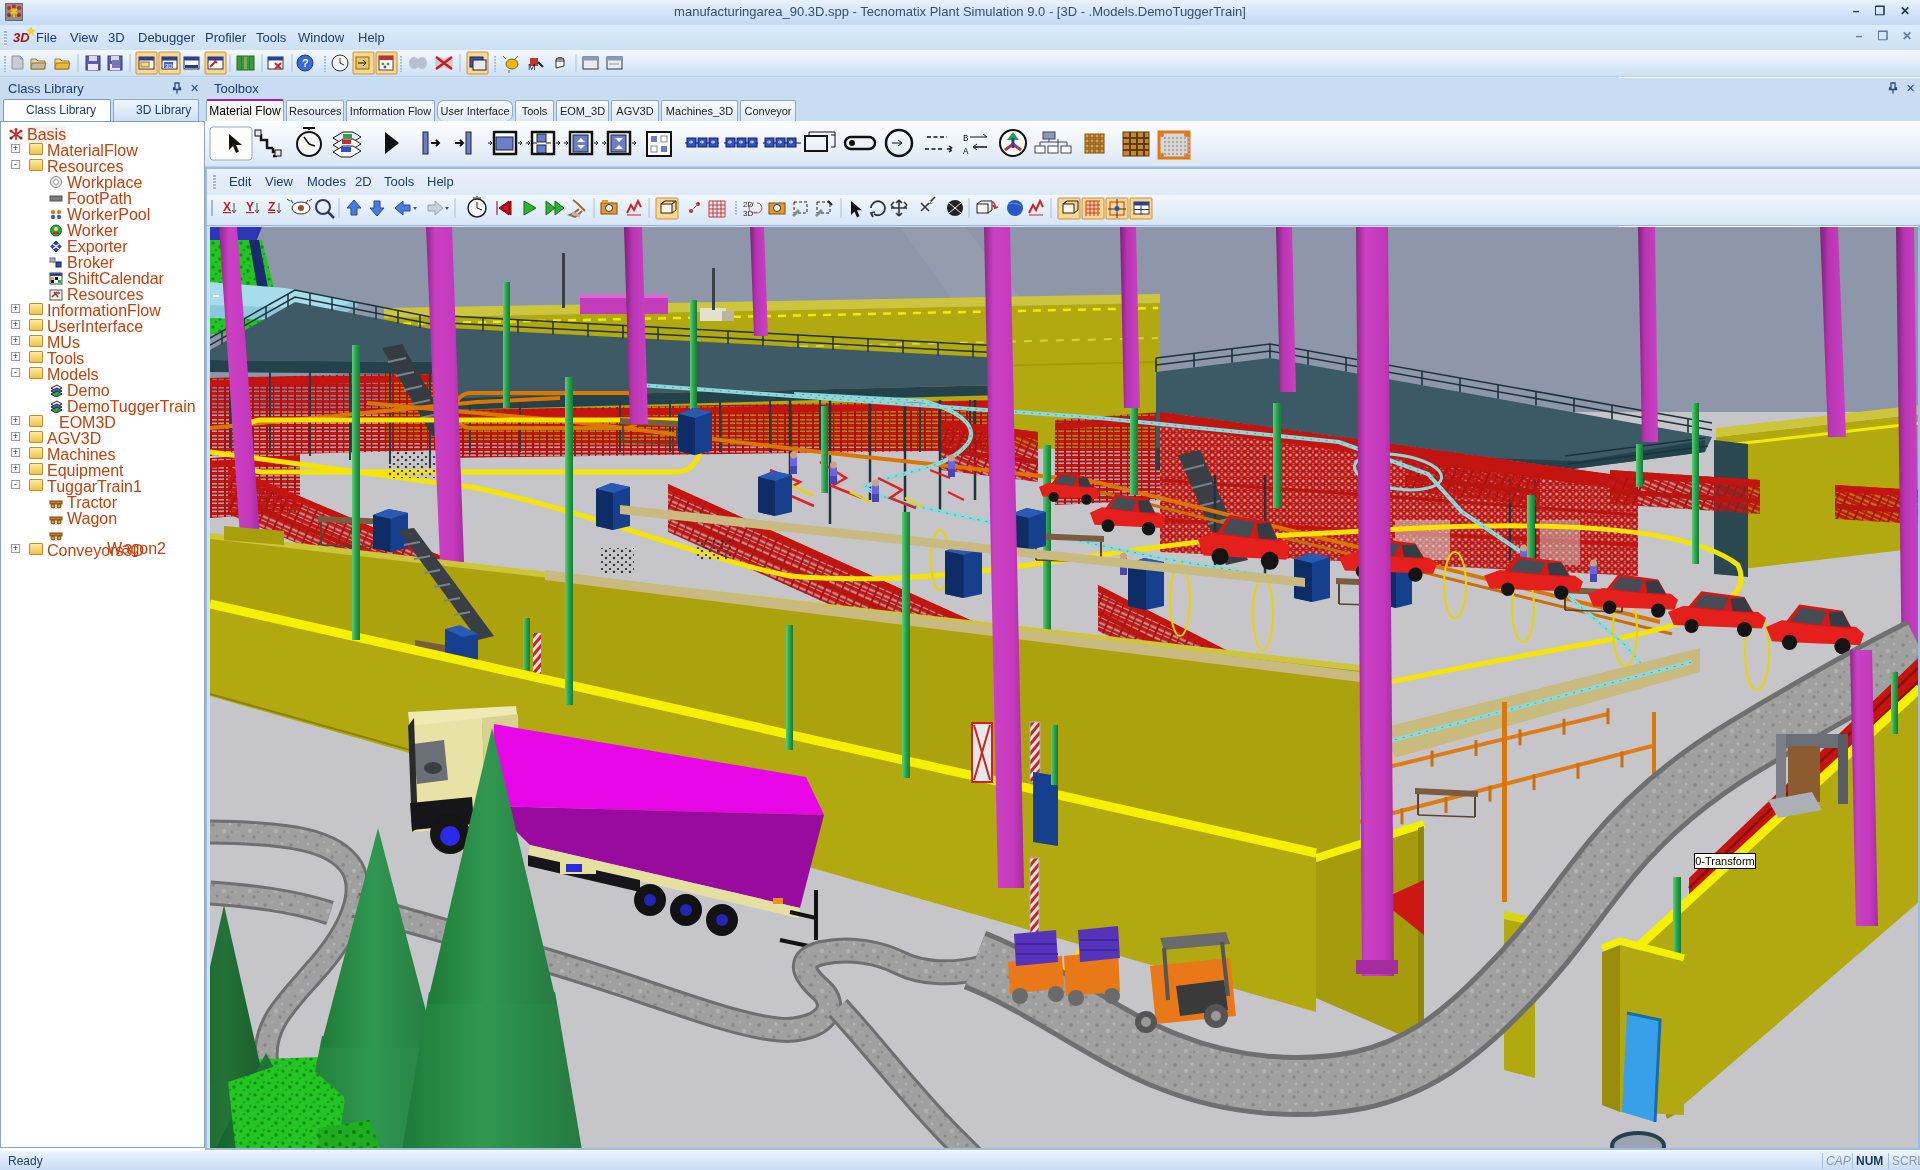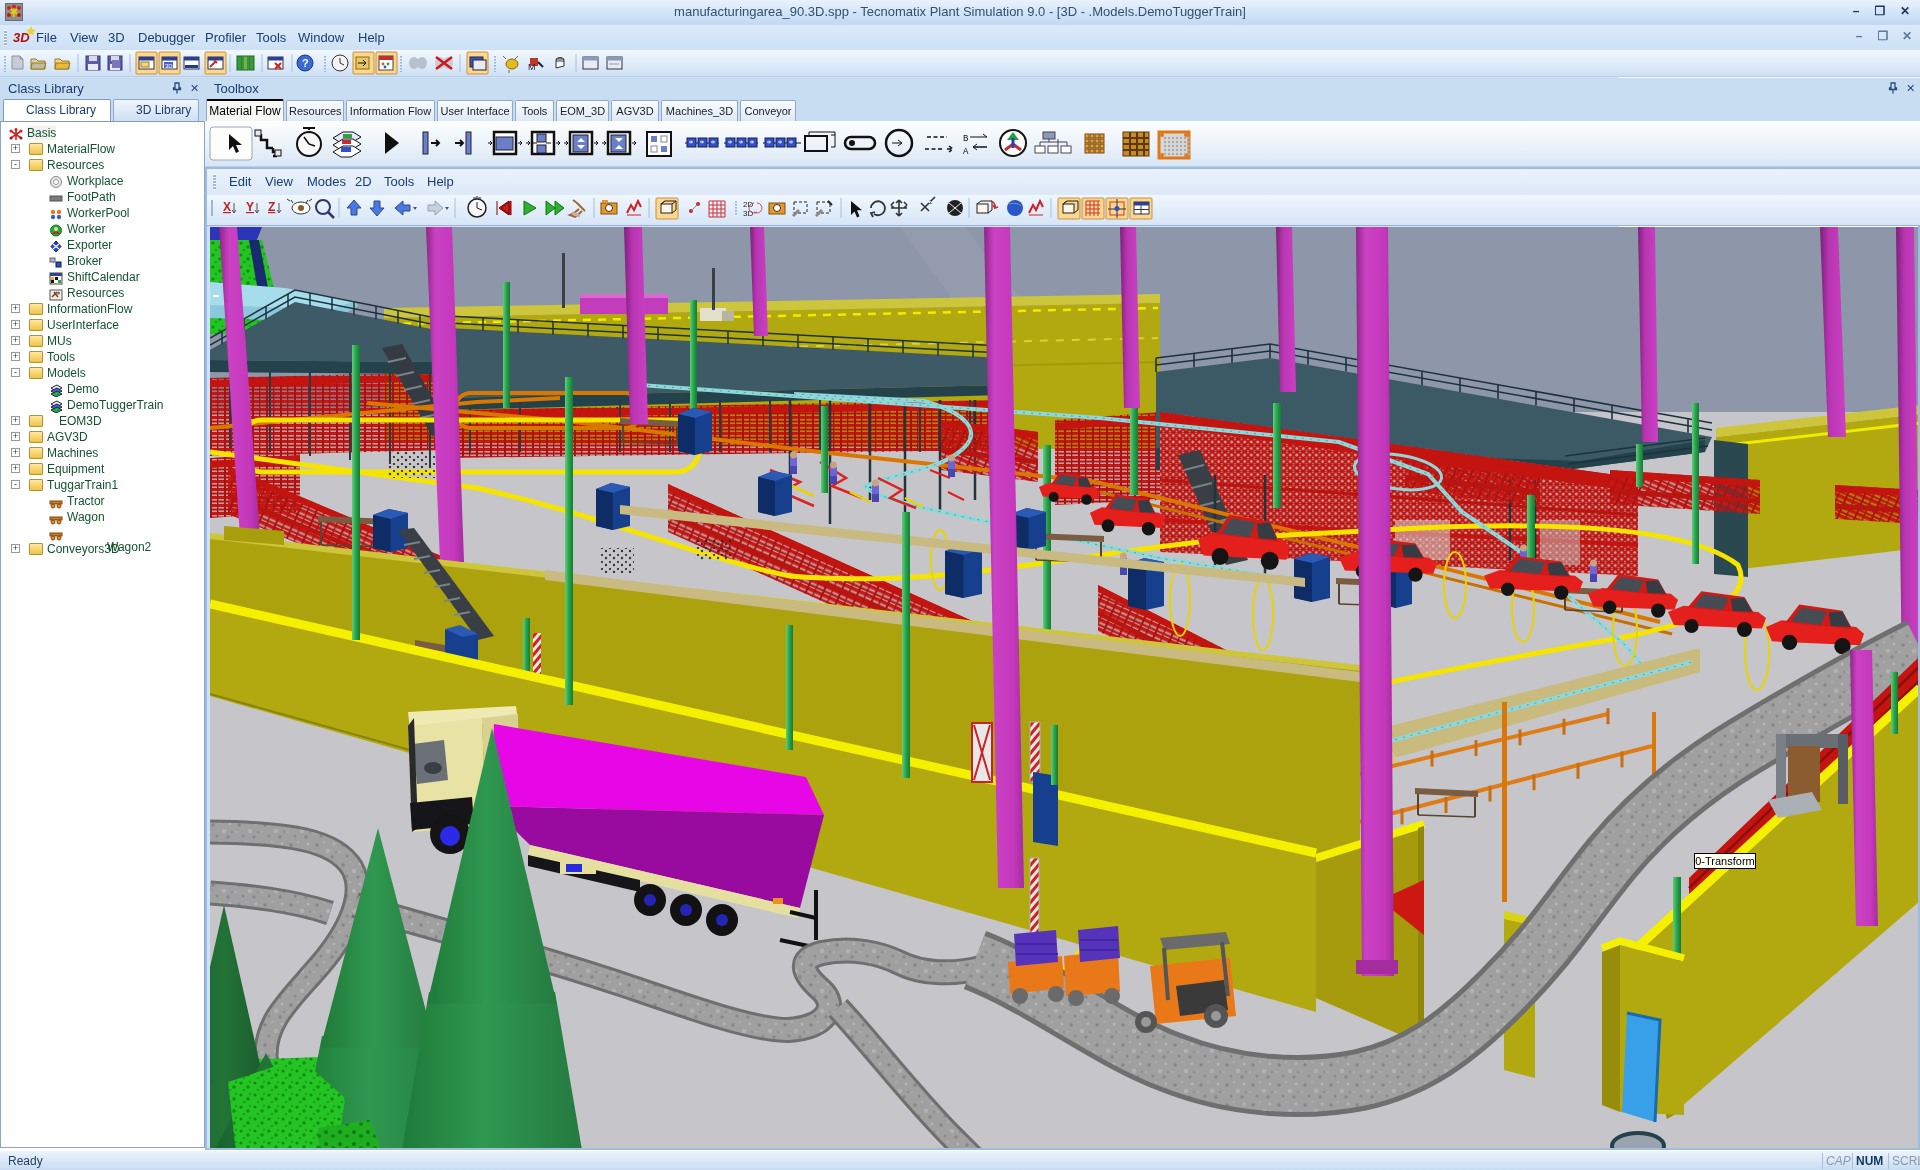--- a/index.html
+++ b/index.html
@@ -19,27 +19,27 @@
   background:linear-gradient(#f2f8fe,#d9e8f8 70%,#cfe0f4);
   border-bottom:1px solid #b9cfe8; }
 #headers { left:0; top:78px; width:1920px; height:21px; background:#c8dcf2; }
 #headers .htext { top:3px; font-size:13px; color:#1b3d70; }
 .hicons { top:4px; font-size:11px; color:#2a4a74; }
 #lefttabs { left:0; top:99px; width:205px; height:22px; background:#c8dcf2; }
 .ltab { top:0; height:22px; font-size:12px; color:#1b3d70; border:1px solid #8ea8c8; border-bottom:none; border-radius:2px 2px 0 0; padding:3px 4px 0 4px; white-space:nowrap; }
 .ltab.active { background:#fff; border-color:#7e9cc0; }
 .ltab.inactive { background:linear-gradient(#eef5fc,#cfe0f2); }
 #tree { left:0; top:121px; width:205px; height:1027px; background:#fff; border:1px solid #8aa6c8; border-top:1px solid #7e9cc0; }
-.titem { position:absolute; font-size:12px; color:#14532d; white-space:nowrap; }
+.titem { position:absolute; font-size:16px; color:#c2410c; white-space:nowrap; }
 .texp { position:absolute; width:9px; height:9px; border:1px solid #9a9a9a; background:#fff; font-size:9px; line-height:7px; text-align:center; color:#333; }
 .tico { position:absolute; width:14px; height:12px; }
 .folder { background:linear-gradient(#ffe9a2,#f0c24a); border:1px solid #b8912a; border-radius:1px; }
 #tbtabs { left:205px; top:99px; width:1715px; height:22px; background:#c8dcf2; }
 .ttab { top:1px; height:21px; font-size:11px; color:#222; border:1px solid #8ea8c8; border-bottom:none; border-radius:2px 2px 0 0; padding:4px 2px 0 2px; background:linear-gradient(#f8fbff,#dde9f6); white-space:nowrap; overflow:hidden; }
-.ttab.active { background:#f6f6f2; border-top:2px solid #000000; padding-top:3px; top:0; height:22px; font-size:12px; color:#000; }
+.ttab.active { background:#f6f6f2; border-top:2px solid #a21caf; padding-top:3px; top:0; height:22px; font-size:12px; color:#000; }
 #tbicons { left:205px; top:121px; width:1715px; height:46px; background:linear-gradient(#fdfefe,#e2ecf7 80%,#d8e5f4); border-bottom:1px solid #b9cfe8; }
 #vmenu { left:207px; top:169px; width:1713px; height:26px; background:linear-gradient(#eaf2fb,#dce9f7); }
 #vtoolbar { left:207px; top:195px; width:1713px; height:31px; background:linear-gradient(#f0f7fe,#d6e5f6); border-bottom:1px solid #9ab2d0; }
 #viewport { left:210px; top:227px; width:1708px; height:921px; background:#8e96a9; }
 #vpframe { left:205px; top:167px; width:1715px; height:983px; border:2px solid #9cbce0; }
 #statusbar { left:0; top:1150px; width:1920px; height:20px; background:linear-gradient(#ecf4fc,#c8dcf2); border-top:1px solid #fff; font-size:12px; color:#26425e; }
 #leftbottom { left:0; top:1148px; width:205px; height:2px; background:#fff; }
 .grip { position:absolute; width:3px; height:16px;
   background:repeating-linear-gradient(#ffffff 0 1px,#9db8d8 1px 3px); }
 .sep { position:absolute; width:1px; height:18px; background:#aabfdc; }
@@ -310,21 +310,21 @@
         </svg></div>
 <div class="titem" style="left:66px;top:418px;margin-left:40px;">Wagon2</div>
 <div class="texp" style="left:10px;top:422px;">+</div>
 <div class="tico folder" style="left:28px;top:421px;"></div>
 <div class="titem" style="left:46px;top:420px;">Conveyors3D</div>
     </div>
   <div class="abs" id="tbtabs">
       <div class="abs ttab active" style="left:1px;width:78px;text-align:center;">Material Flow</div>
 <div class="abs ttab" style="left:81px;width:58px;text-align:center;">Resources</div>
 <div class="abs ttab" style="left:141px;width:89px;text-align:center;">Information Flow</div>
-<div class="abs ttab" style="left:232px;width:76px;text-align:center;">User Interface</div>
+<div class="abs ttab" style="left:232px;width:76px;text-align:center;border-radius:7px;">User Interface</div>
 <div class="abs ttab" style="left:310px;width:39px;text-align:center;">Tools</div>
 <div class="abs ttab" style="left:351px;width:53px;text-align:center;">EOM_3D</div>
 <div class="abs ttab" style="left:406px;width:48px;text-align:center;">AGV3D</div>
 <div class="abs ttab" style="left:456px;width:77px;text-align:center;">Machines_3D</div>
 <div class="abs ttab" style="left:535px;width:56px;text-align:center;">Conveyor</div>
     </div>
   <div class="abs" id="tbicons">
       <svg class="abs" style="left:2px;top:3px;" width="1000" height="40">
         <rect x="3" y="3" width="42" height="33" rx="3" fill="#fdfdfb" stroke="#9aa8b8"></rect>
         <path d="M22 10 l0 16 l4 -4 l3 7 l3 -1.5 l-3 -6.5 l6 0 z" fill="#111"></path>

